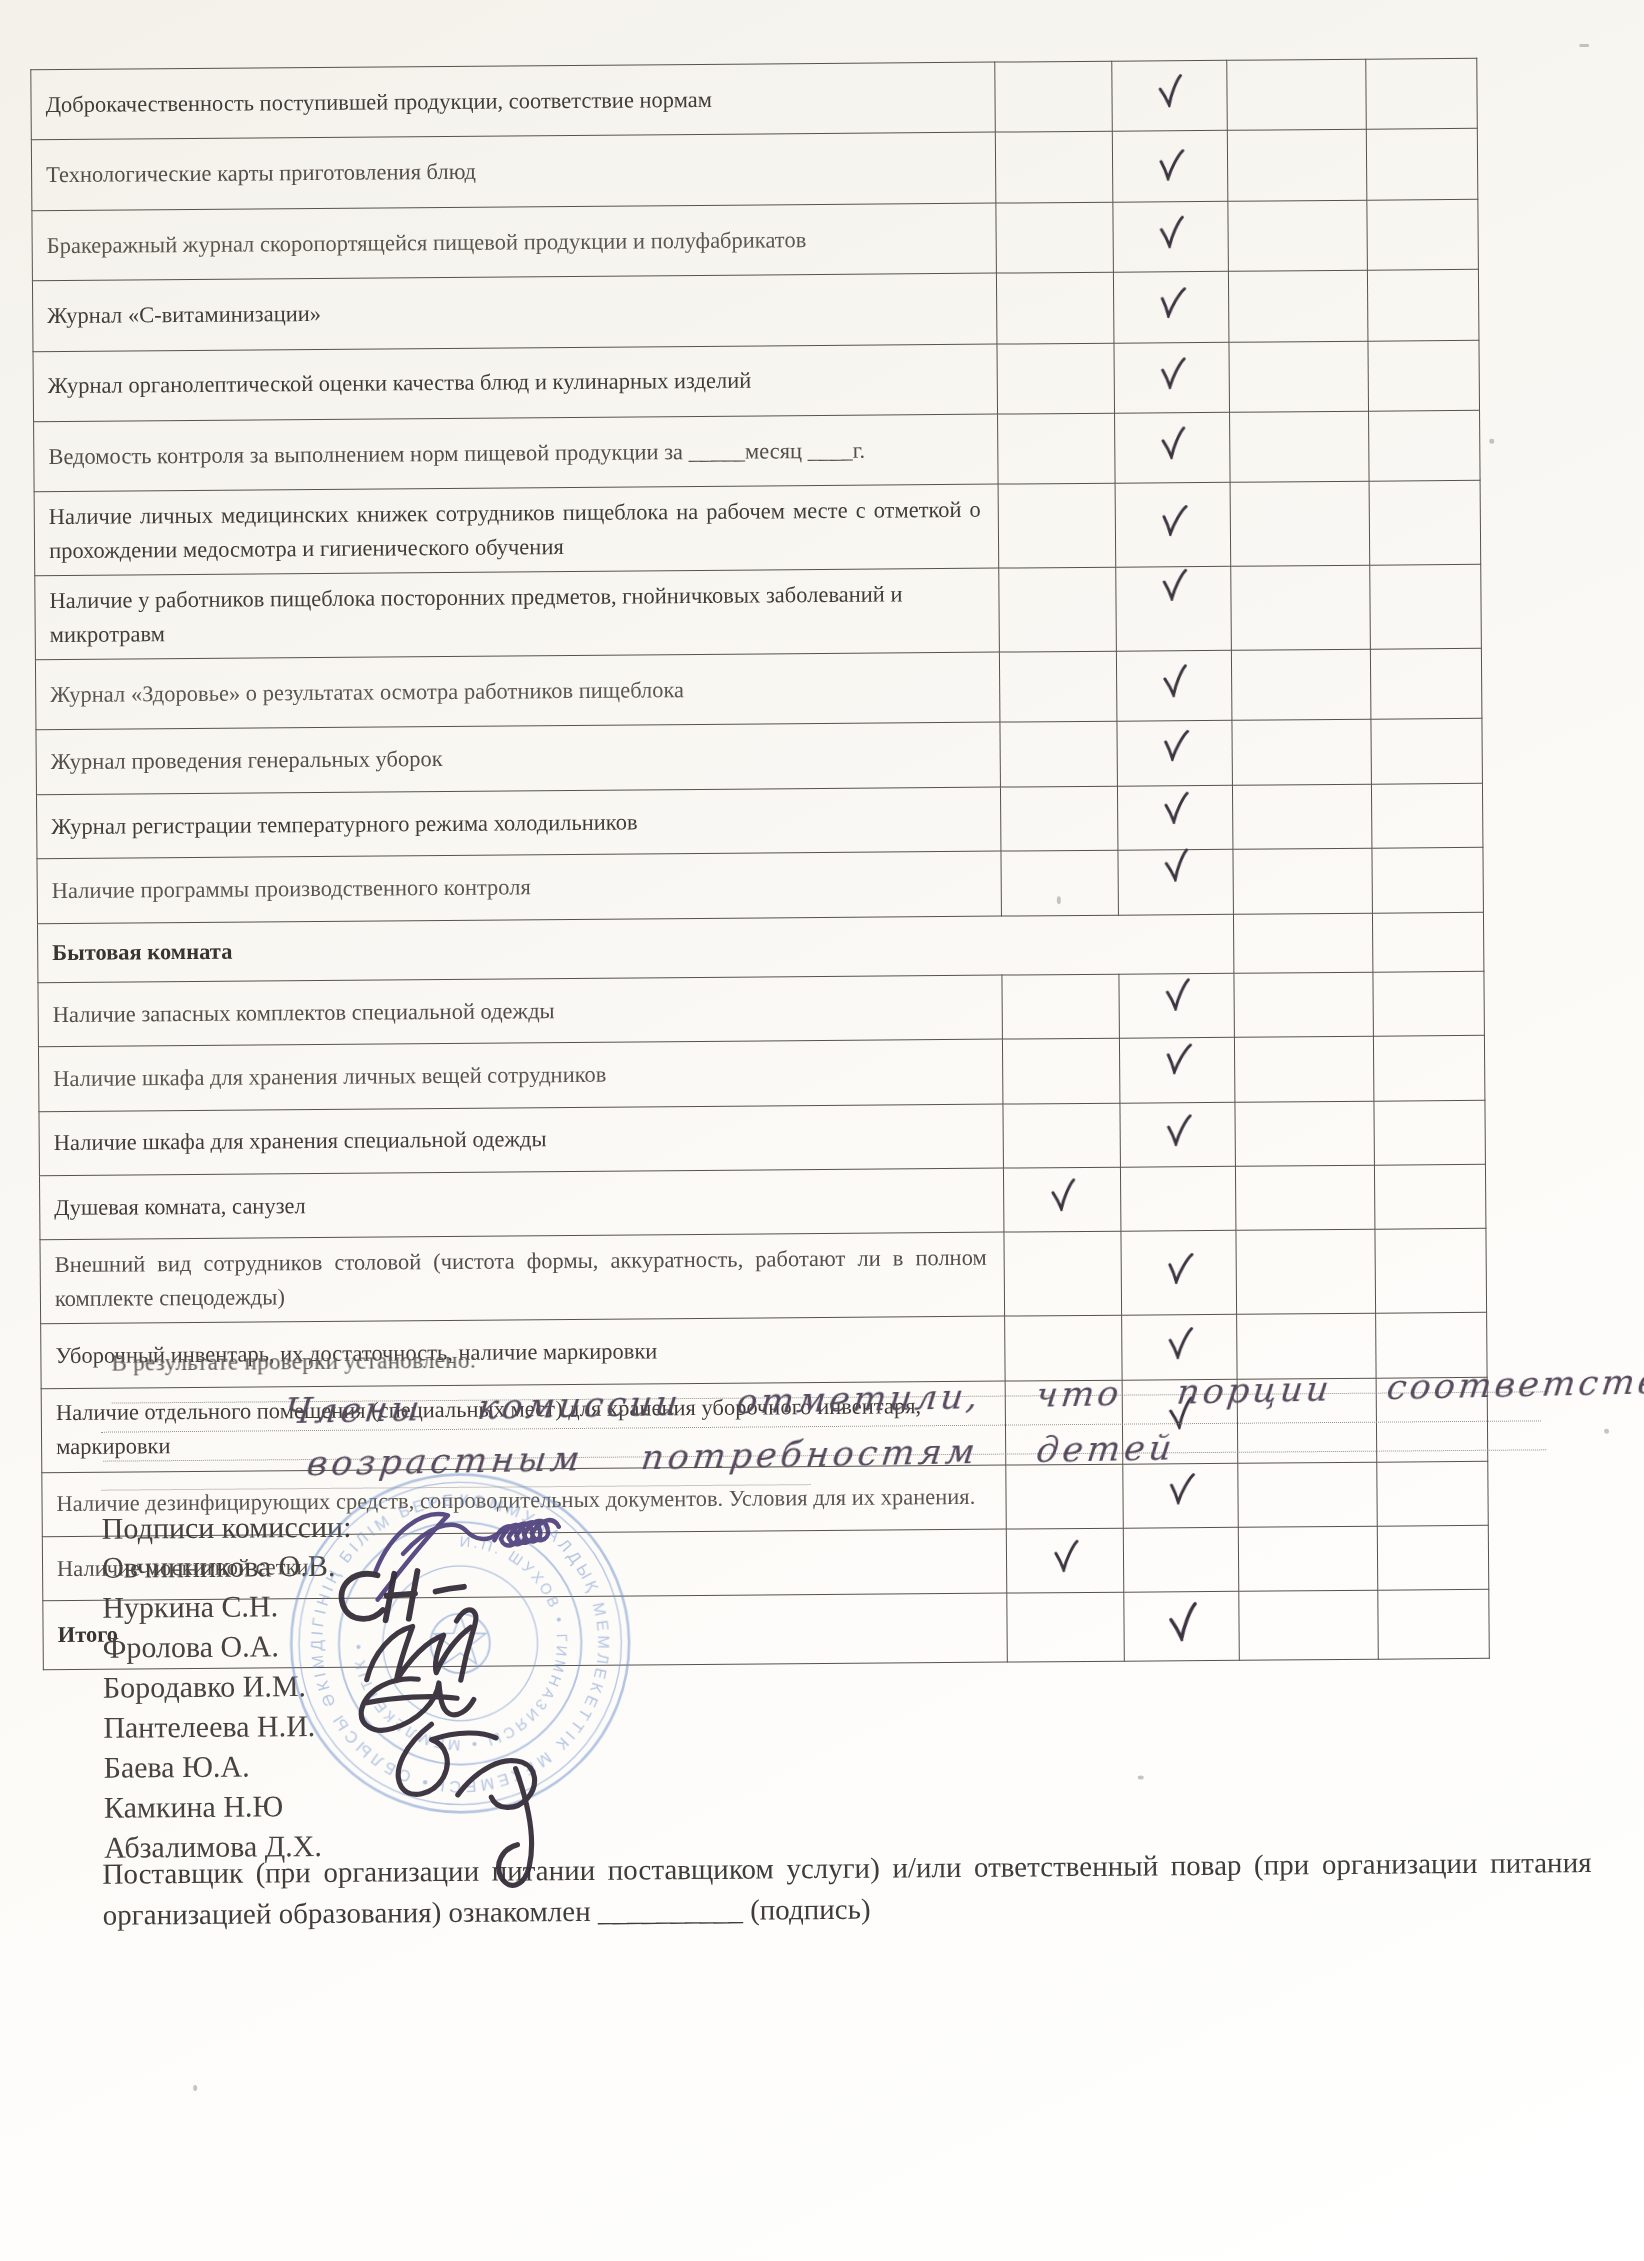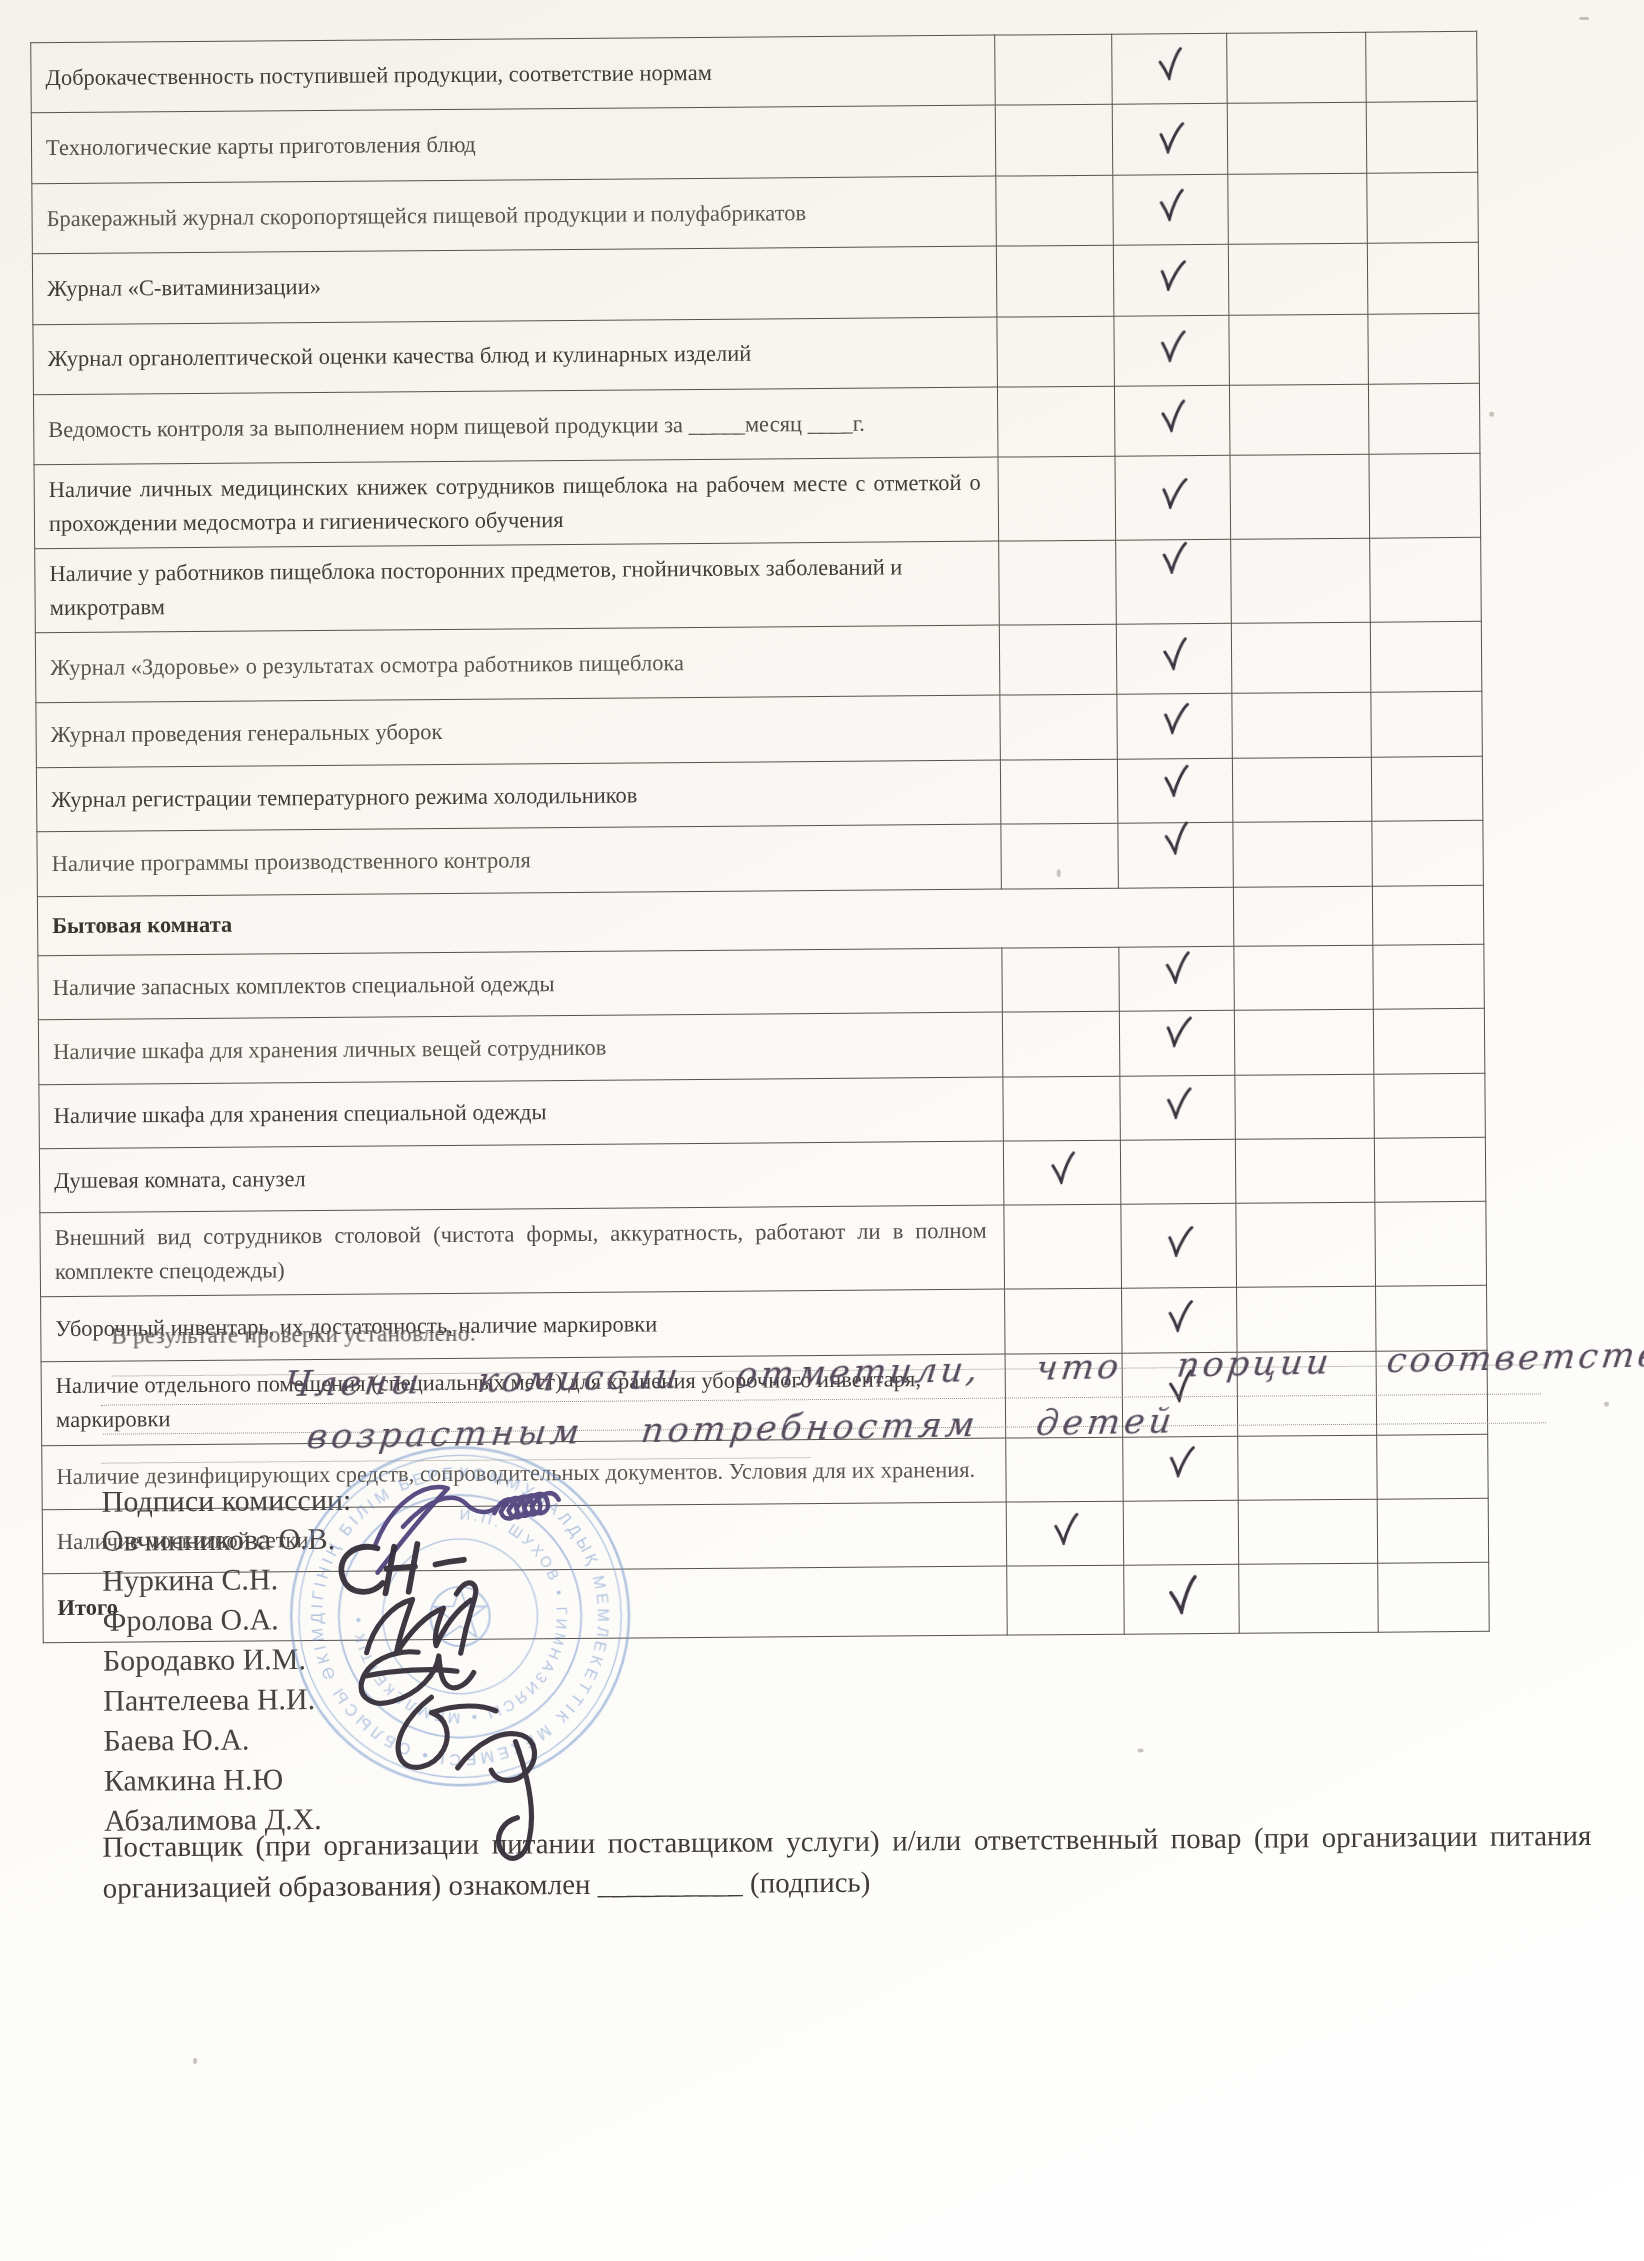--- a/index.html
+++ b/index.html
@@ -1,21 +1,21 @@
 <!DOCTYPE html>
 <html style="font-size:10.3px"><head>
 <meta charset="utf-8">
 <style>
   html,body{margin:0;padding:0;}
   body{
     width:1644px;height:2261px;position:relative;overflow:hidden;
     background:linear-gradient(155deg,#f3f1ea 0%,#f8f6f1 30%,#fcfbf8 60%,#ffffff 100%);
     font-family:"Liberation Serif", serif;
   }
-  .sheet{position:absolute;inset:0;}
+  .sheet{position:absolute;inset:0;margin-top:27px;}
   .skew{position:absolute;inset:0;transform:rotate(-0.45deg);transform-origin:50% 40%;}
 
   
   table.checklist{
     position:absolute;left:37px;top:36px;width:1446px;
     border-collapse:collapse;table-layout:fixed;
     background:transparent;
   }
   table.checklist td{
     border:1.3px solid #57524c;

